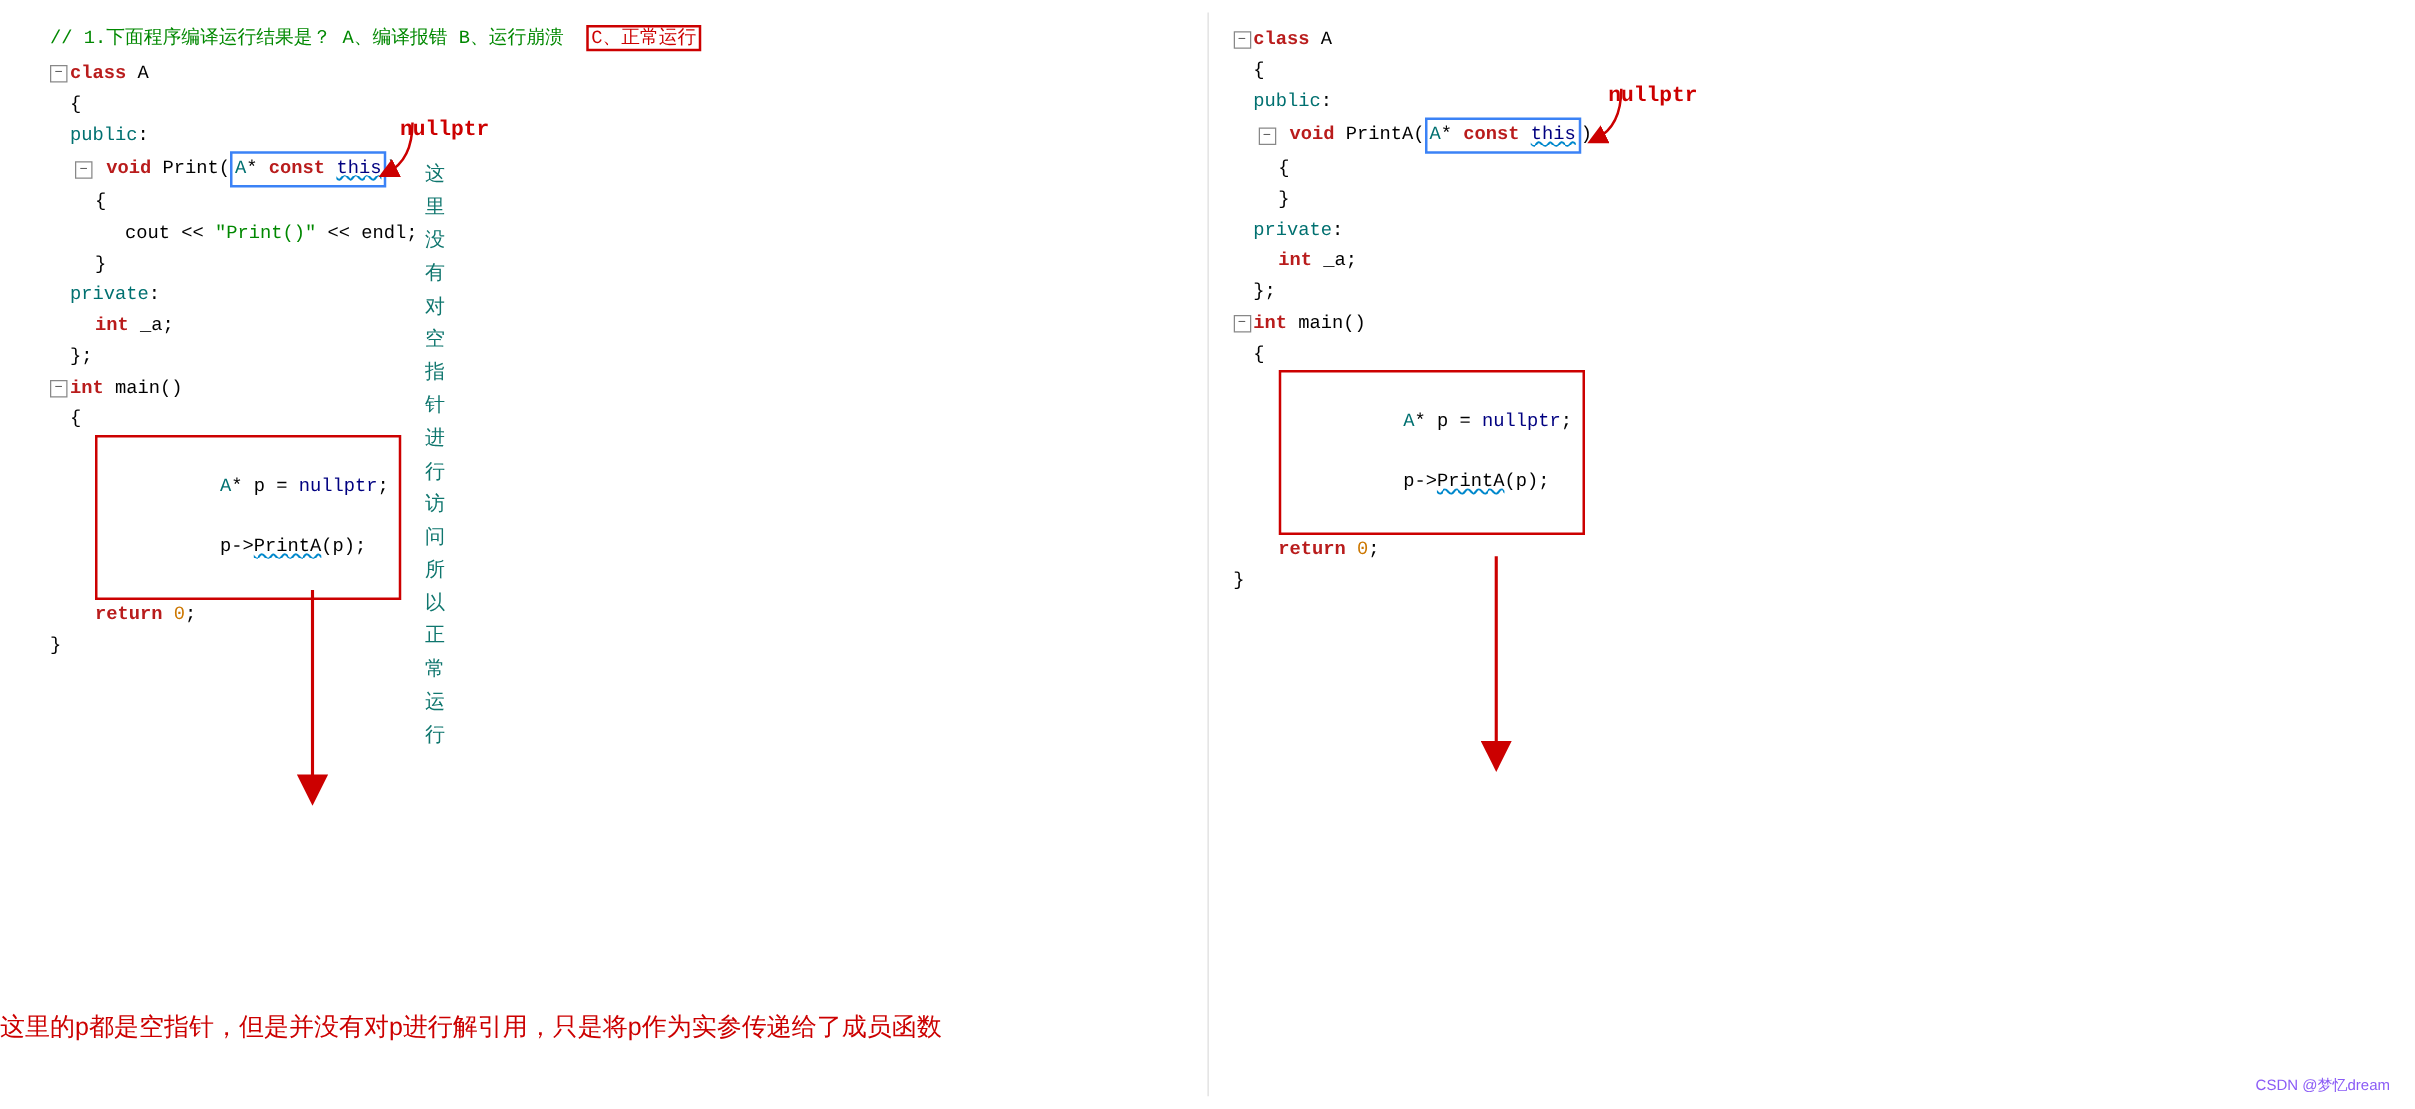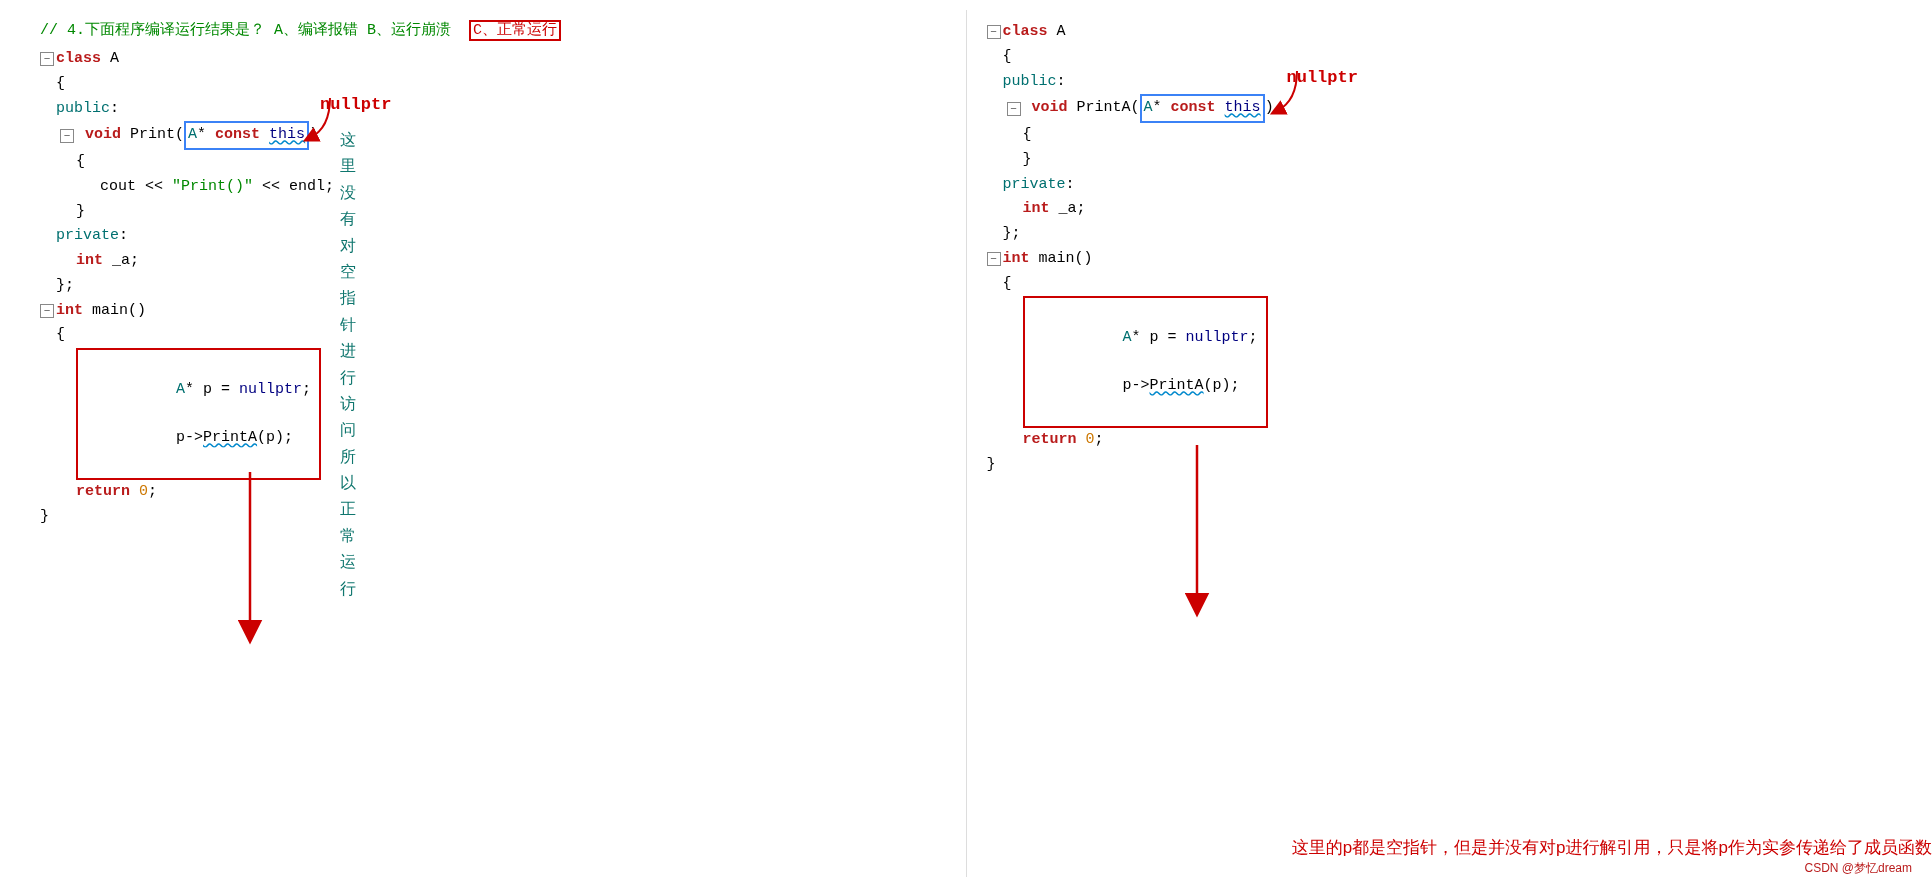--- a/index.html
+++ b/index.html
@@ -100,58 +100,58 @@
 
     .annotation-text {
       color: #0f766e;
       font-size: 16px;
       font-family: '微软雅黑', 'Microsoft YaHei', sans-serif;
       position: absolute;
     }
 
     .bottom-annotation {
       color: #cc0000;
-      font-size: 17px;
+      font-size: 20px;
       font-family: '微软雅黑', 'Microsoft YaHei', sans-serif;
-      text-align: right;
-      position: absolute;
-      bottom: 28px;
+      text-align: left;
+      position: absolute;
+      bottom: 52px;
       left: 0;
       right: 0;
     }
 
     .arrow-svg {
       position: absolute;
       pointer-events: none;
     }
 
     .dashed-underline {
       text-decoration: underline;
       text-decoration-style: wavy;
       text-decoration-color: #0088cc;
     }
 
     .csdn-watermark {
       position: absolute;
       bottom: 10px;
       right: 20px;
-      color: #b91c1c;
+      color: #8b5cf6;
       font-size: 12px;
       font-family: Arial, sans-serif;
     }
   </style>
 </head>
 <body>
 
 <div class="page-container">
 
   <div class="left-panel">
 
     <div class="question-line">
-      <span>// 4.下面程序编译运行结果是？  A、编译报错  B、运行崩溃</span>
+      <span>// 1.下面程序编译运行结果是？  A、编译报错  B、运行崩溃</span>
       &nbsp;<span class="highlight-box">C、正常运行</span>
     </div>
 
     <div class="code-block" style="position:relative;">
 
       <div class="code-line">
         <span class="collapse-icon">−</span>
         <span class="kw-blue">class</span>&nbsp;<span>A</span>
       </div>
       <div class="code-line">

